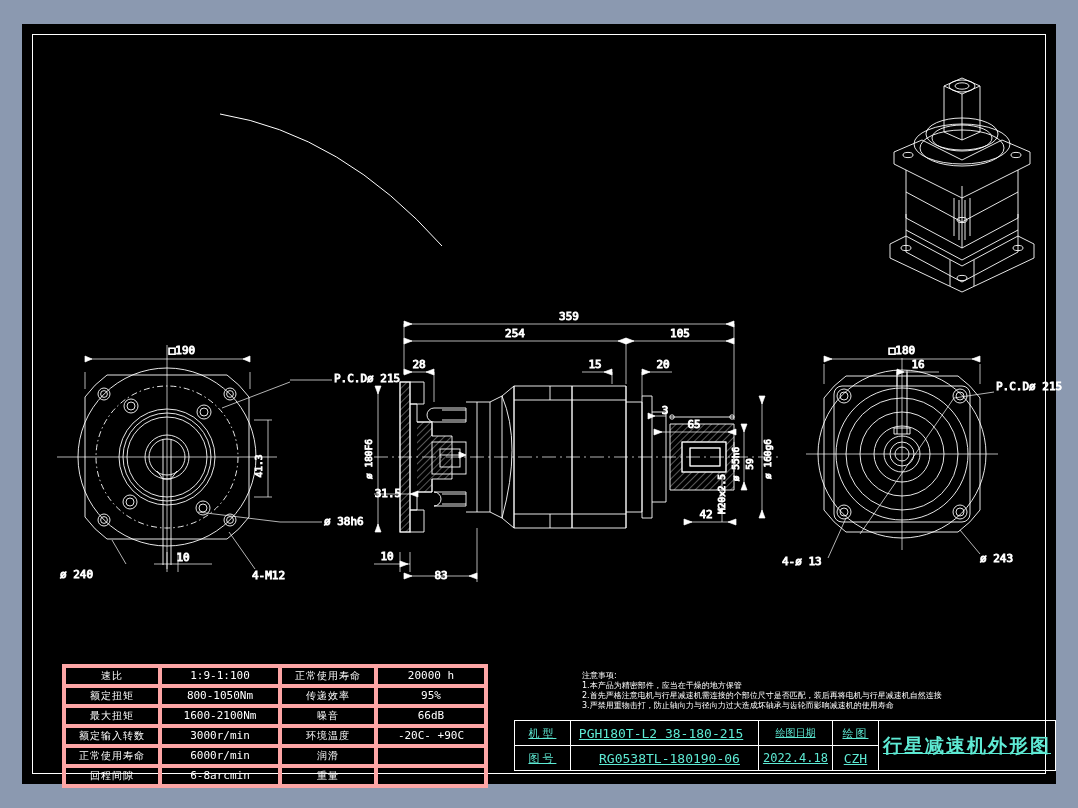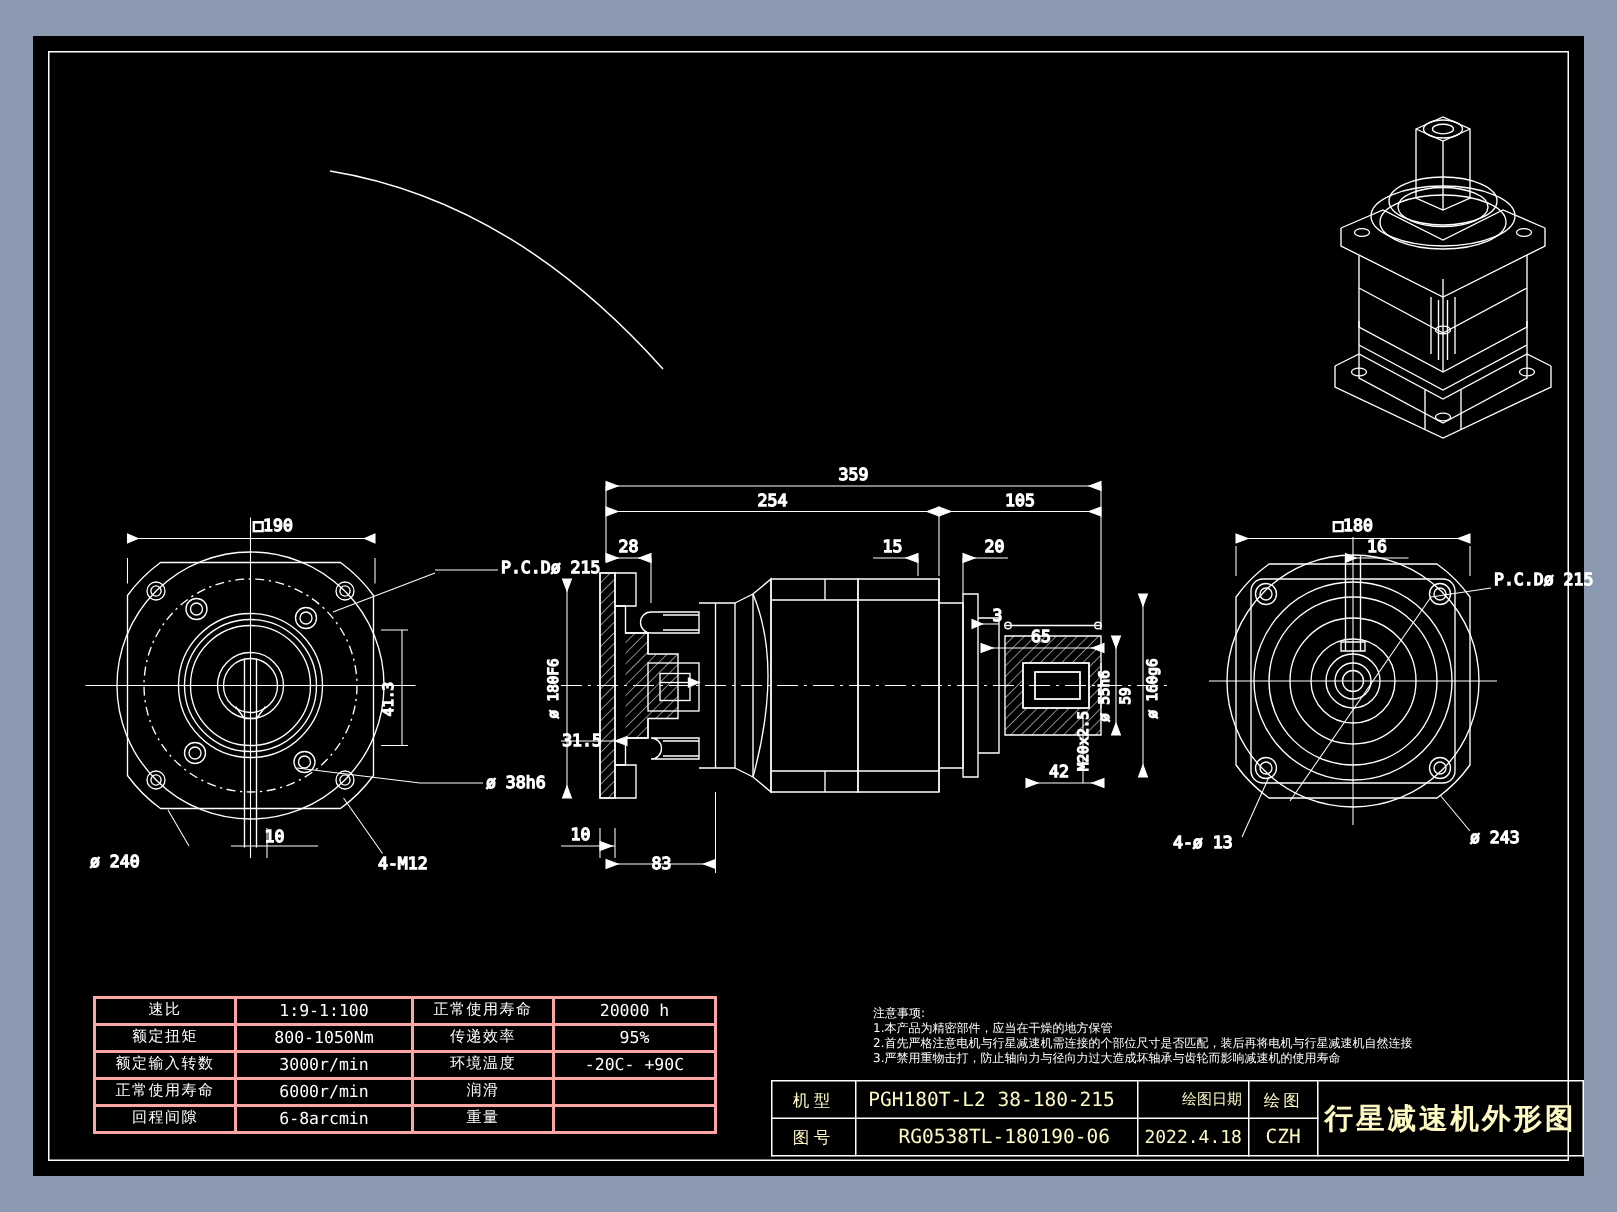--- a/index.html
+++ b/index.html
@@ -34,21 +34,21 @@
   .cad.sm{font-size:9.5px;}
 
   
   .spec-table{
     position:absolute;left:40px;top:640px;
     border-collapse:collapse;
     color:#fff;
     font-family:"DejaVu Sans Mono", monospace;
   }
   .spec-table td{
-    border:2px solid #fca5a5;
+    border:4px solid #fca5a5;
     height:16px;line-height:16px;
     padding:0 3px;
     font-size:11px;
     text-align:center;
     white-space:nowrap;
   }
   .spec-table td.lbl{
     width:86px;
     font-family:"DejaVu Sans", sans-serif;
     font-size:10px;
@@ -71,22 +71,23 @@
     font-size:8px;
     line-height:10px;
     white-space:nowrap;
   }
   .notes .hd{font-size:8px;margin-top:13px;}
 
   
   .title-block{
     position:absolute;left:492px;top:696px;
     border-collapse:collapse;
-    color:#fef9c3;
+    color:#5eead4;
     font-family:"DejaVu Sans Mono", monospace;
+    text-decoration:underline;
   }
   .title-block td{
     border:1px solid #ffffff;
     height:24px;
     padding:0 4px;
     font-size:13px;
     text-align:center;
     white-space:nowrap;
     vertical-align:middle;
   }
@@ -96,21 +97,20 @@
     font-size:11px;
     letter-spacing:3px;
   }
   .title-block td.model{width:168px;text-align:left;padding-left:8px;}
   .title-block td.dwg{width:168px;text-align:right;padding-right:18px;}
   .title-block td.dk{
     width:62px;
     font-family:"DejaVu Sans", sans-serif;
     font-size:10px;
     letter-spacing:0px;
-    text-align:right;
   }
   .title-block td.dv{width:62px;font-size:12px;}
   .title-block td.ak{
     width:40px;
     font-family:"DejaVu Sans", sans-serif;
     font-size:11px;letter-spacing:2px;
   }
   .title-block td.av{width:40px;font-size:13px;}
   .title-block td.big{
     width:148px;
@@ -450,20 +450,26 @@
             <td class="lbl">速比</td>
             <td class="val">1:9-1:100</td>
             <td class="lbl2">正常使用寿命</td>
             <td class="val2">20000 h</td>
           </tr>
           <tr>
             <td class="lbl">额定扭矩</td>
             <td class="val">800-1050Nm</td>
             <td class="lbl2">传递效率</td>
             <td class="val2">95%</td>
+          </tr>
+          <tr>
+            <td class="lbl">最大扭矩</td>
+            <td class="val">1600-2100Nm</td>
+            <td class="lbl2">噪音</td>
+            <td class="val2">66dB</td>
           </tr>
           <tr>
             <td class="lbl">额定输入转数</td>
             <td class="val">3000r/min</td>
             <td class="lbl2">环境温度</td>
             <td class="val2">-20C- +90C</td>
           </tr>
           <tr>
             <td class="lbl">正常使用寿命</td>
             <td class="val">6000r/min</td>

